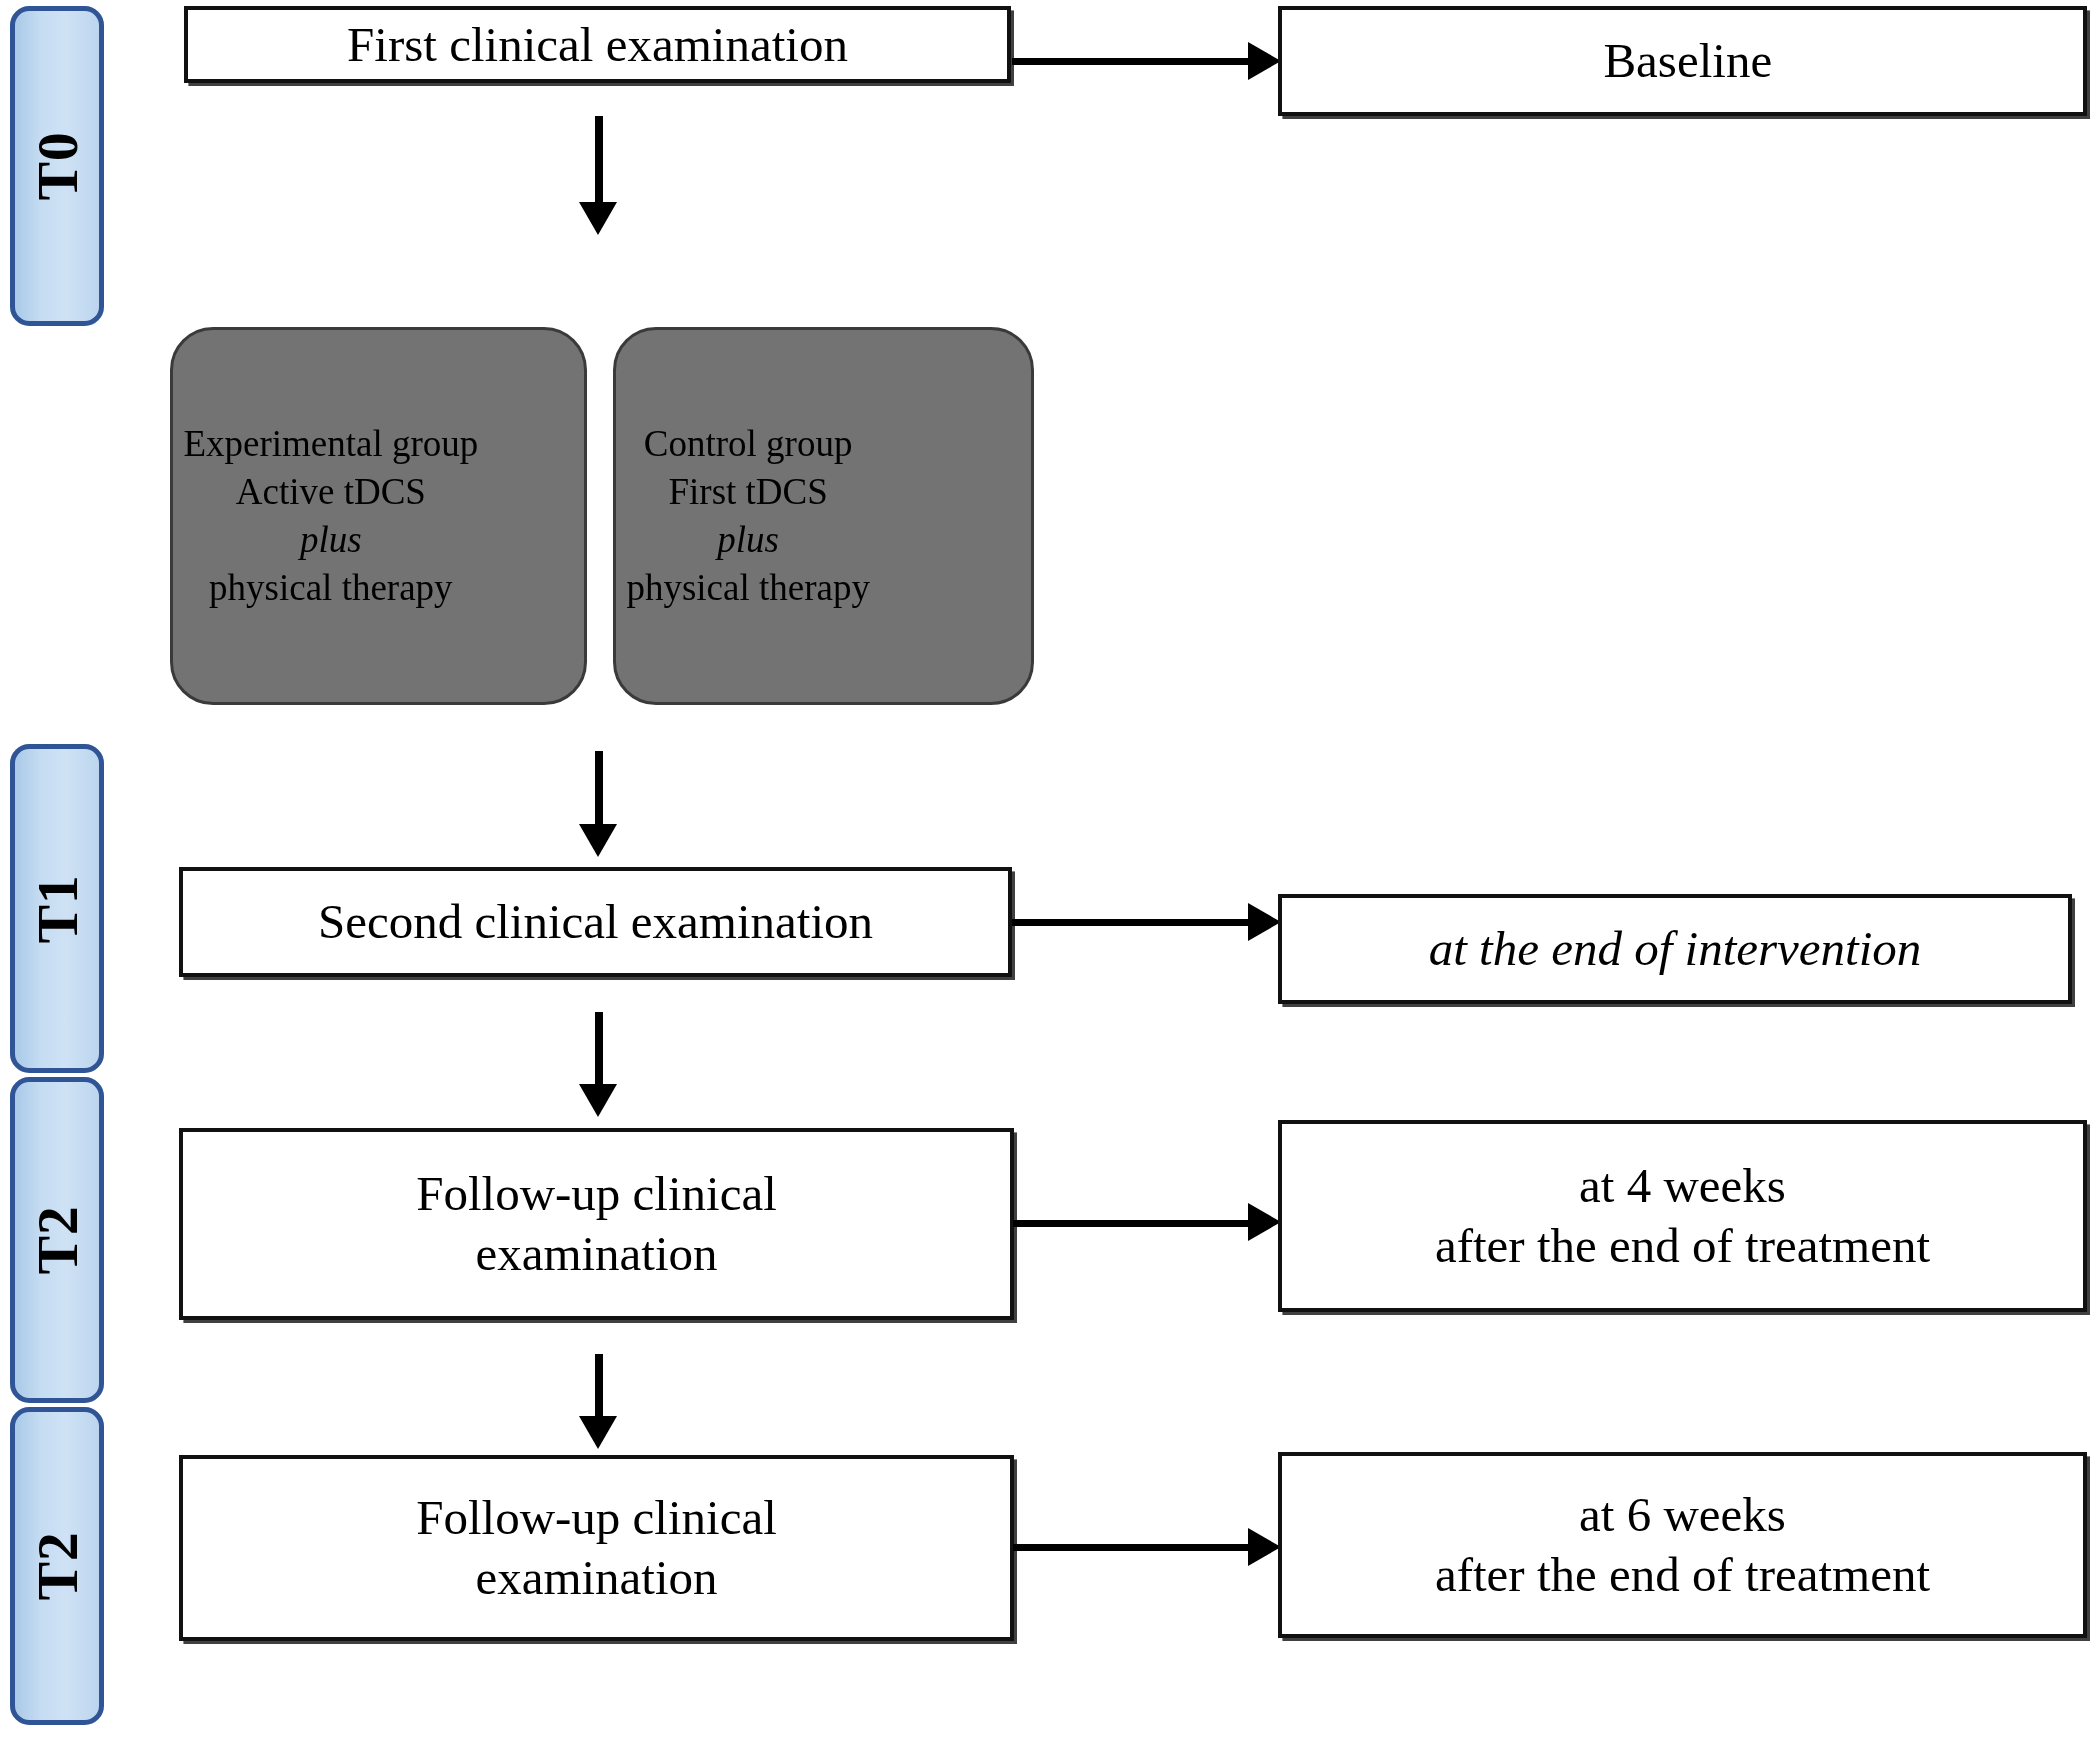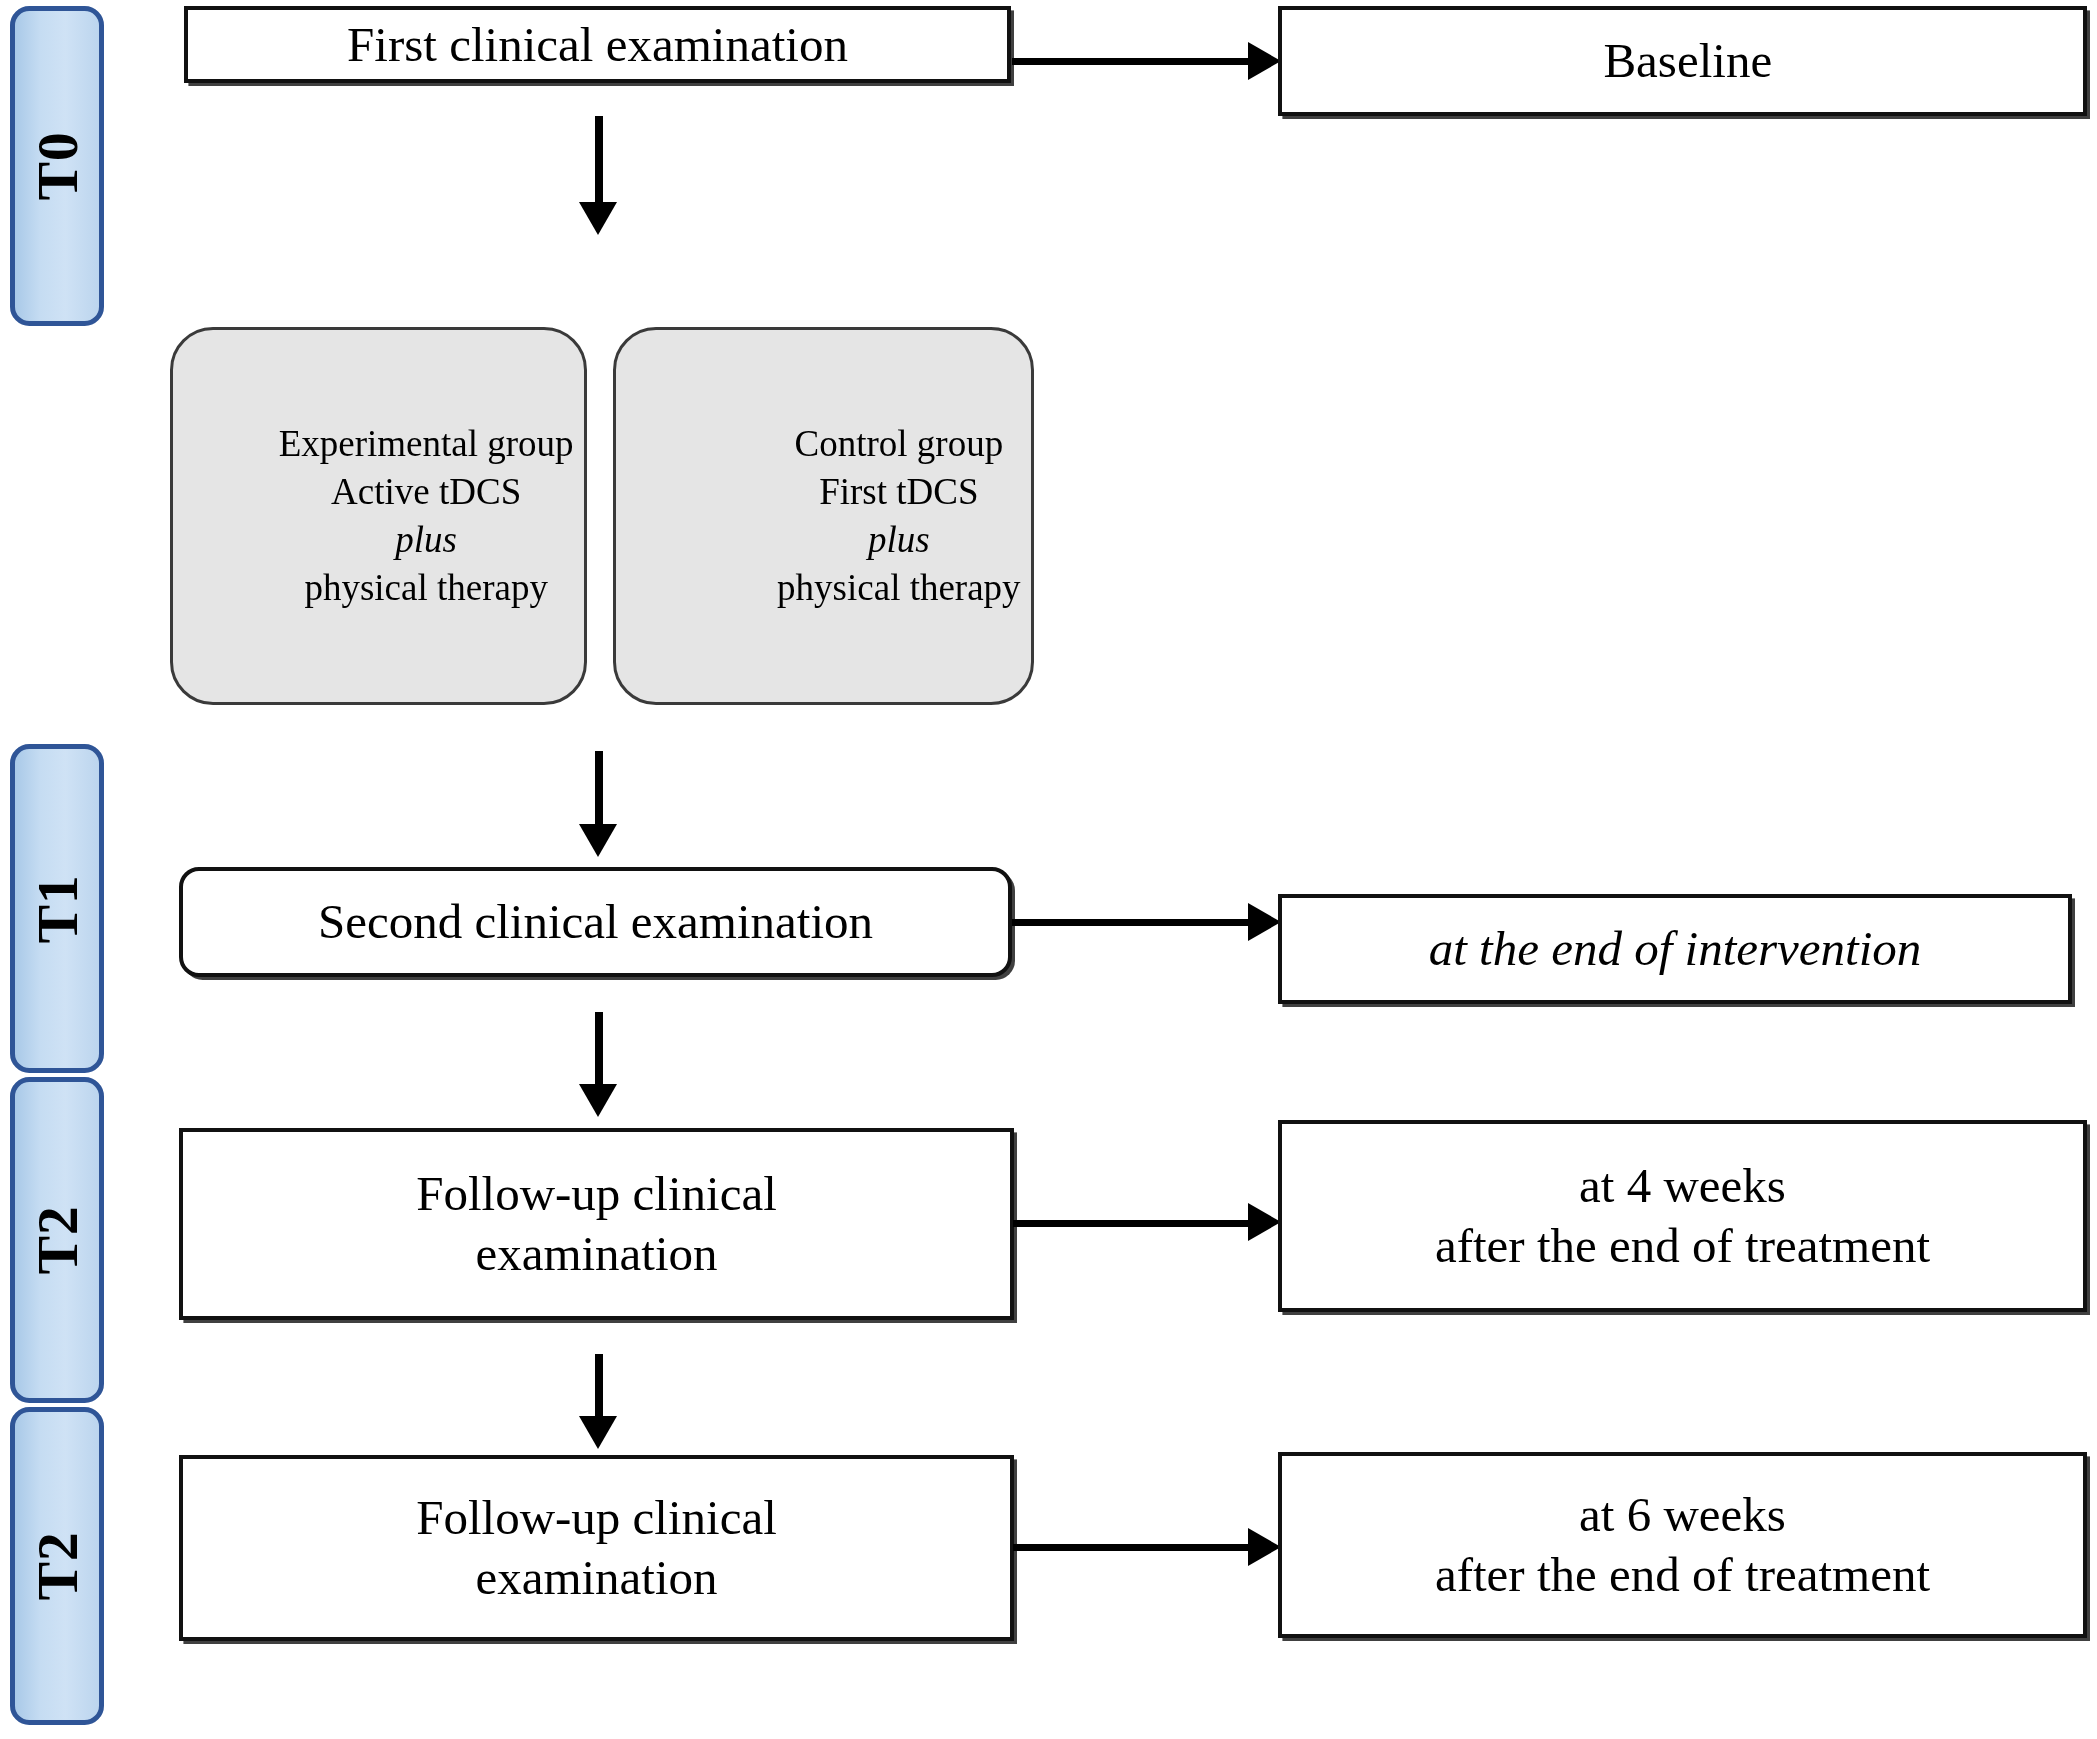--- a/index.html
+++ b/index.html
@@ -51,26 +51,26 @@
     line-height:1.22;
     padding:4.5px 13.4px;
     box-shadow:3.7px 3.7px 0 -0.7px rgba(0,0,0,0.75);
   }
   .rect-box .txt{white-space:pre-line;}
 
   
   .round-box{
     position:absolute;
     box-sizing:border-box;
-    background:#e5e5e5;
+    background:#737373;
     border:3px solid #3a3a3a;
     border-radius:43px;
     display:flex;
     align-items:center;
-    justify-content:flex-end;
+    justify-content:flex-start;
     text-align:center;
     font-size:37px;
     line-height:1.30;
     padding:7.4px 10.4px;
   }
   .round-box .grp{white-space:pre-line;}
   .round-box .grp em{}
 
   
   .v-line{
@@ -137,21 +137,21 @@
     <span class="grp"><span>Experimental group</span><br><span>Active tDCS</span><br><em>plus</em><br><span>physical therapy</span></span>
   </div>
 
   <div class="round-box" style="left:613px; top:327px; width:421px; height:378px;">
     <span class="grp"><span>Control group</span><br><span>First tDCS</span><br><em>plus</em><br><span>physical therapy</span></span>
   </div>
 
   <div class="v-line" style="left:595px; top:751px; width:8.2px; height:83px;"></div>
   <div class="v-head" style="left:579px; top:824px;"></div>
 
-  <div class="rect-box" style="left:179px; top:867px; width:833px; height:110px;border-radius:20px;">
+  <div class="rect-box" style="left:179px; top:867px; width:833px; height:110px;">
     <span class="txt">Second clinical examination</span>
   </div>
 
   <div class="h-line" style="left:1012px; top:919px; width:257px;"></div>
   <div class="h-head" style="left:1248px; top:903px;"></div>
 
   <div class="rect-box" style="left:1278px; top:894px; width:794px; height:110px;font-style:italic;">
     <span class="txt">at the end of intervention</span>
   </div>
 

